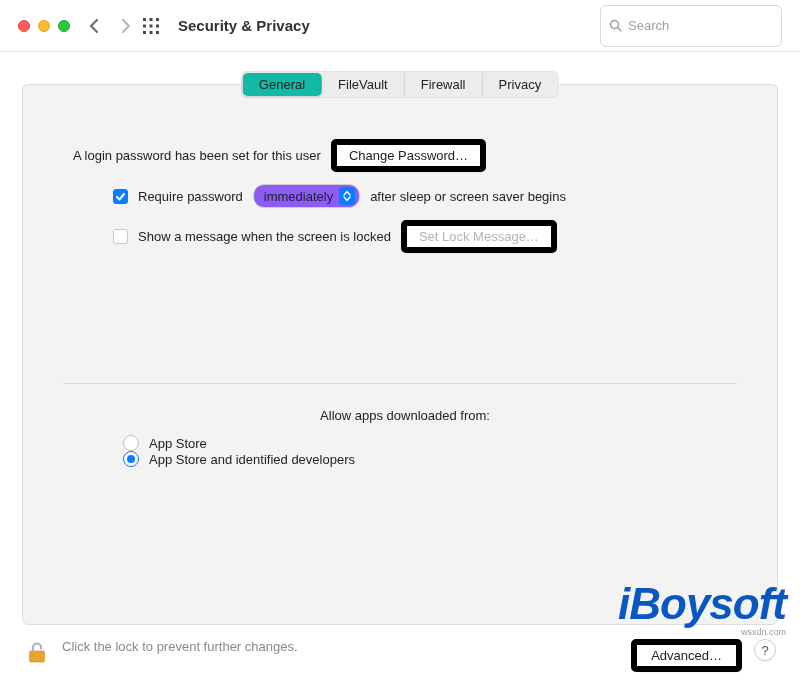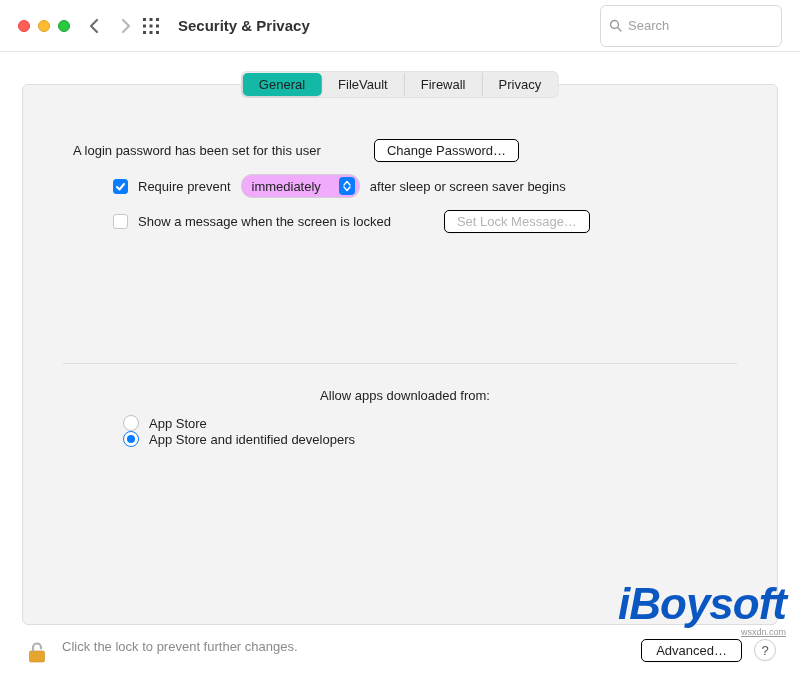--- a/index.html
+++ b/index.html
@@ -87,51 +87,50 @@
   }
 
   .panel-inner { padding: 54px 40px 20px 40px; font-size: 13px; color: #222; }
 
   .row { display: flex; align-items: center; gap: 10px; margin-bottom: 12px; flex-wrap: wrap; }
   .row.indent1 { margin-left: 50px; }
   .row.indent2 { margin-left: 50px; }
 
   .btn {
     background: #fff;
-    border: 1px solid #000000;
+    border: 6px solid #000000;
     border-radius: 5px;
     padding: 3px 12px;
     font-size: 13px;
     color: #222;
     box-shadow: 0 1px 1px rgba(0,0,0,0.03);
     cursor: default;
-    margin-left: 43px;
   }
   .btn.disabled { color: #b4b4b4; }
 
   .cb {
     width: 15px; height: 15px;
     border: 1px solid #c7c7c7;
     border-radius: 3px;
     background: #fff;
     display: flex; align-items: center; justify-content: center;
     flex: 0 0 auto;
   }
   .cb.checked { background: #0a7cff; border-color: #0a7cff; }
   .cb.checked svg { display: block; }
   .cb svg { display: none; }
 
   .popup {
     display: inline-flex; align-items: center;
-    background: #f0abfc;
+    background: #8b5cf6;
     border: 1px solid #d0d0d0;
     border-radius: 11px;
     padding: 2px 4px 2px 10px;
     font-size: 13px;
-    gap: 18px;
+    gap: 6px;
   }
   .popup .popchev {
     width: 16px; height: 18px;
     background: #0a7cff;
     border-radius: 4px;
     display: flex; flex-direction: column;
     align-items: center; justify-content: center;
     flex: 0 0 auto;
   }
   .popup .popchev svg { display: block; }
@@ -188,21 +187,21 @@
     font-style: italic;
     letter-spacing: -1px;
     color: #0a57c2;
     display: flex; flex-direction: column; align-items: flex-end;
     line-height: 1;
     pointer-events: none;
     margin-top: 28px;
   }
   .watermark .wm-sub {
     font-size: 9px; font-weight: 400; font-style: normal;
-    color: #9a9a9a; letter-spacing: 0; margin-top: 2px; text-decoration: underline;
+    color: #9a9a9a; letter-spacing: 0; margin-top: 2px;
   }
 </style>
 </head>
 <body>
 
 <div class="window">
 
   <div class="toolbar">
     <div class="traffic">
       <div class="tlight red"></div>
@@ -260,21 +259,21 @@
         <span>A login password has been set for this user</span>
         <button class="btn">Change Password…</button>
       </div>
 
       <div class="row indent1">
         <span class="cb checked">
           <svg width="11" height="11" viewBox="0 0 11 11">
               <polyline points="2,6 4.5,8.5 9,3" fill="none" stroke="#fff" stroke-width="2" stroke-linecap="round" stroke-linejoin="round"></polyline>
             </svg>
         </span>
-        <span>Require prevent</span>
+        <span>Require password</span>
         <span class="popup">
           <span>immediately</span>
           <span class="popchev">
             <svg width="8" height="6" viewBox="0 0 8 6">
                 <polyline points="1,5 4,1.5 7,5" fill="none" stroke="#fff" stroke-width="1.4" stroke-linecap="round" stroke-linejoin="round"></polyline>
               </svg>
             <svg width="8" height="6" viewBox="0 0 8 6">
                 <polyline points="1,1 4,4.5 7,1" fill="none" stroke="#fff" stroke-width="1.4" stroke-linecap="round" stroke-linejoin="round"></polyline>
               </svg>
           </span>

